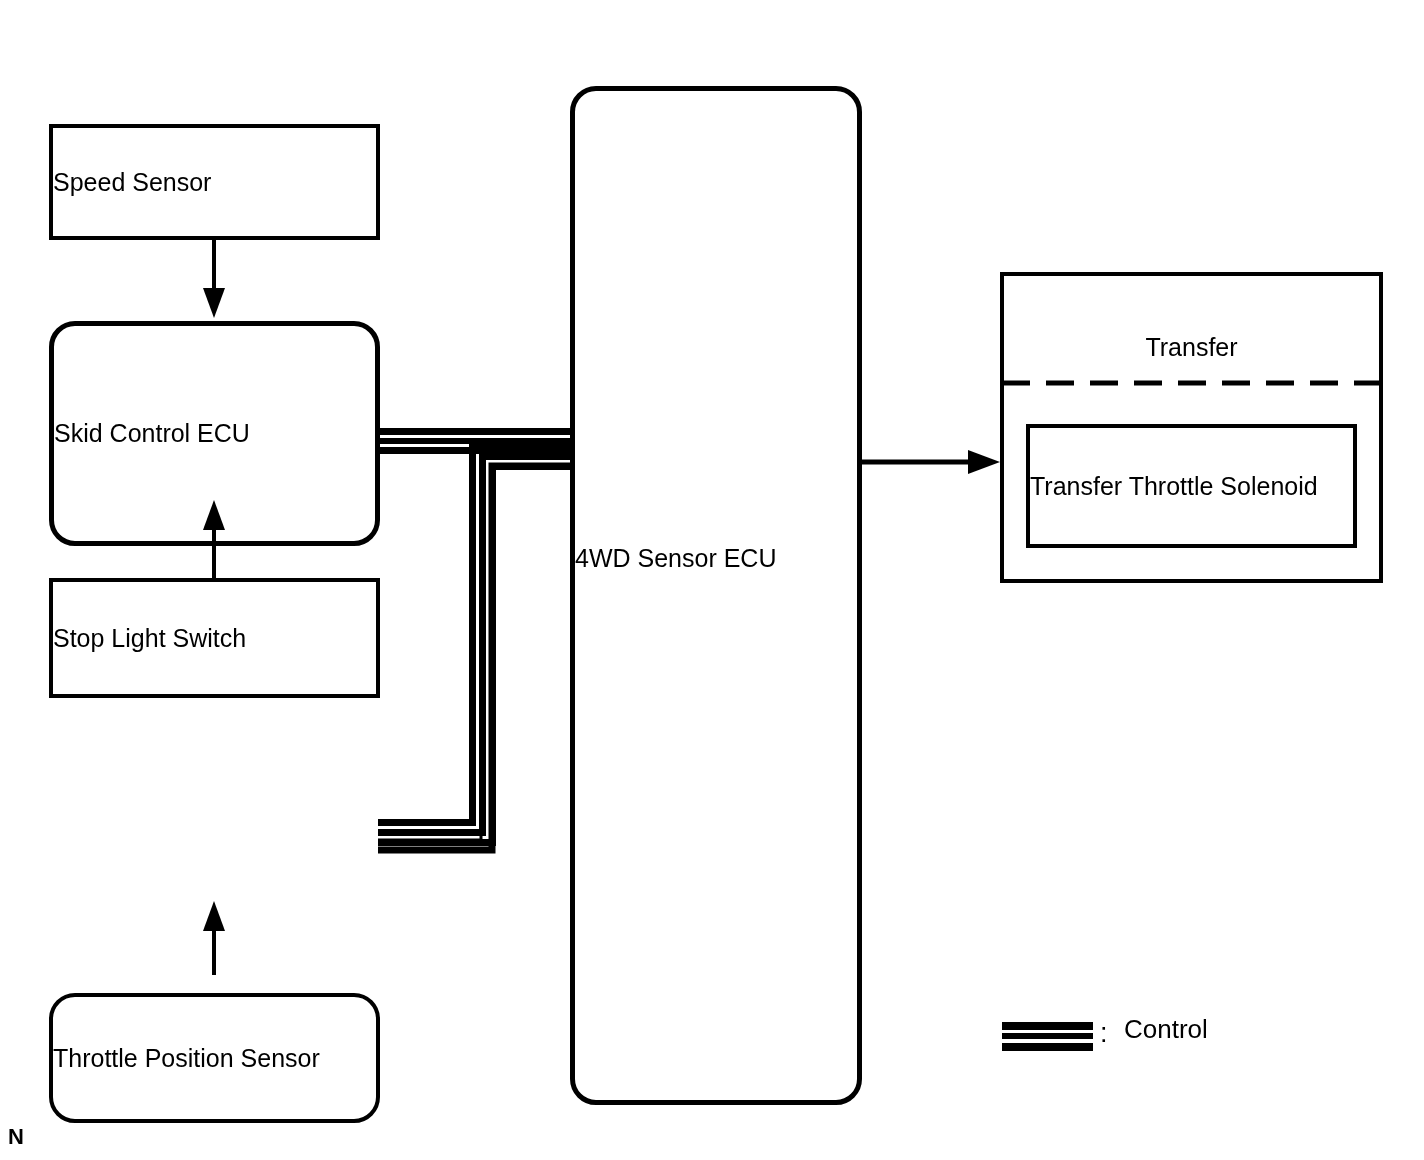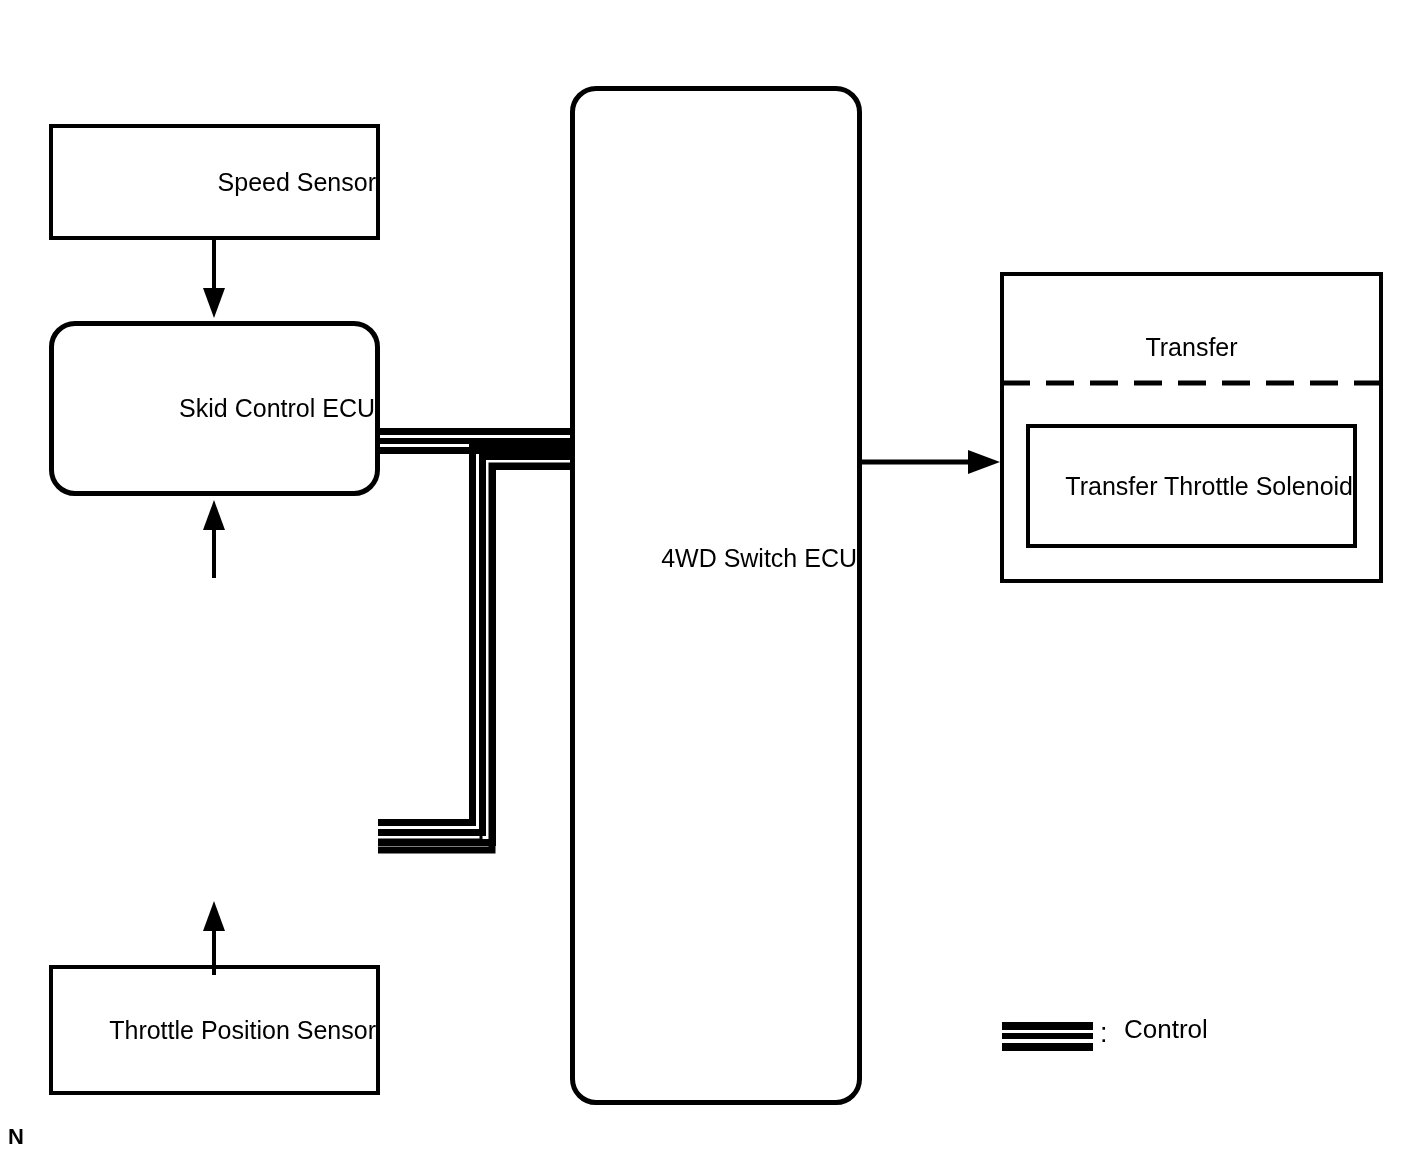--- a/index.html
+++ b/index.html
@@ -18,21 +18,21 @@
     background: #ffffff;
     overflow: hidden;
   }
   .box {
     position: absolute;
     box-sizing: border-box;
     border: 4px solid #000000;
     background: #ffffff;
     display: flex;
     align-items: center;
-    justify-content: flex-end;
+    justify-content: flex-start;
   }
   .box.rounded {
     border-radius: 26px;
     border-width: 5px;
   }
   .box-label {
     font-size: 25px;
     line-height: 1.15;
     color: #000000;
     text-align: center;
@@ -86,32 +86,35 @@
 </style>
 </head>
 <body>
 
 <div id="canvas">
 
   <div class="box" style="left:49px; top:124px; width:331px; height:116px;">
     <span class="box-label">Speed Sensor</span>
   </div>
 
-  <div class="box rounded" style="left:49px; top:321px; width:331px; height:175px;">
+  <div class="box rounded" style="left:49px; top:321px; width:331px; height:225px;">
     <span class="box-label">Skid Control ECU</span>
   </div>
 
+  <div class="box" style="left:49px; top:578px; width:331px; height:120px;">
+    <span class="box-label">Stop Light Switch</span>
+  </div>
 
 
-  <div class="box" style="left:49px; top:965px; width:331px; height:130px;">
+  <div class="box" style="left:49px; top:993px; width:331px; height:130px;border-radius:26px;">
     <span class="box-label">Throttle Position Sensor</span>
   </div>
 
   <div class="box rounded" style="left:570px; top:86px; width:292px; height:1019px;">
-    <span class="box-label" style="position:absolute; top:453px;">4WD Switch ECU</span>
+    <span class="box-label" style="position:absolute; top:453px;">4WD Sensor ECU</span>
   </div>
 
   <div class="box" style="left:1000px; top:272px; width:383px; height:311px; display:block;">
     <span class="label-abs" style="left:0; right:0; top:57px; text-align:center;">Transfer</span>
   </div>
 
   <div class="box" style="left:1026px; top:424px; width:331px; height:124px;">
     <span class="box-label">Transfer Throttle Solenoid</span>
   </div>
 

